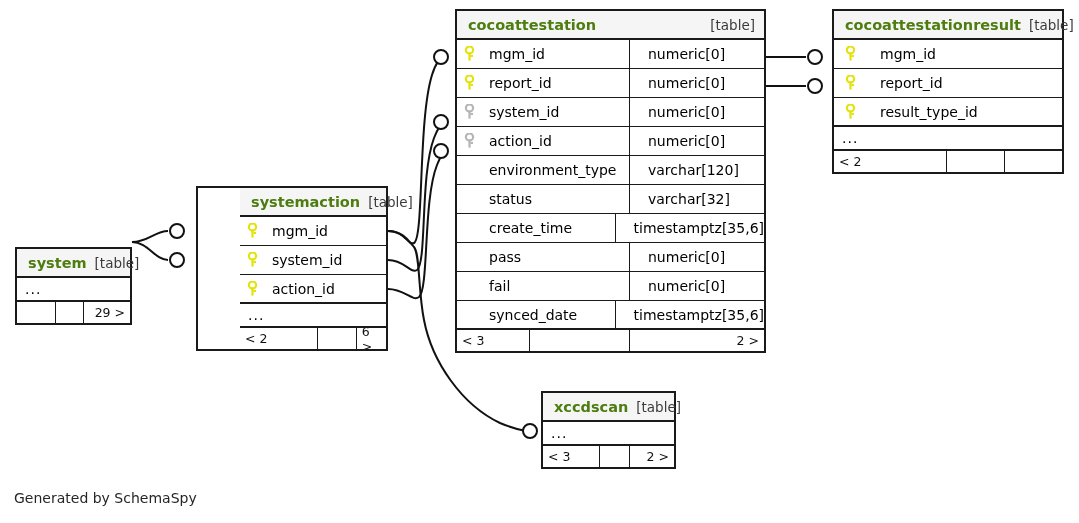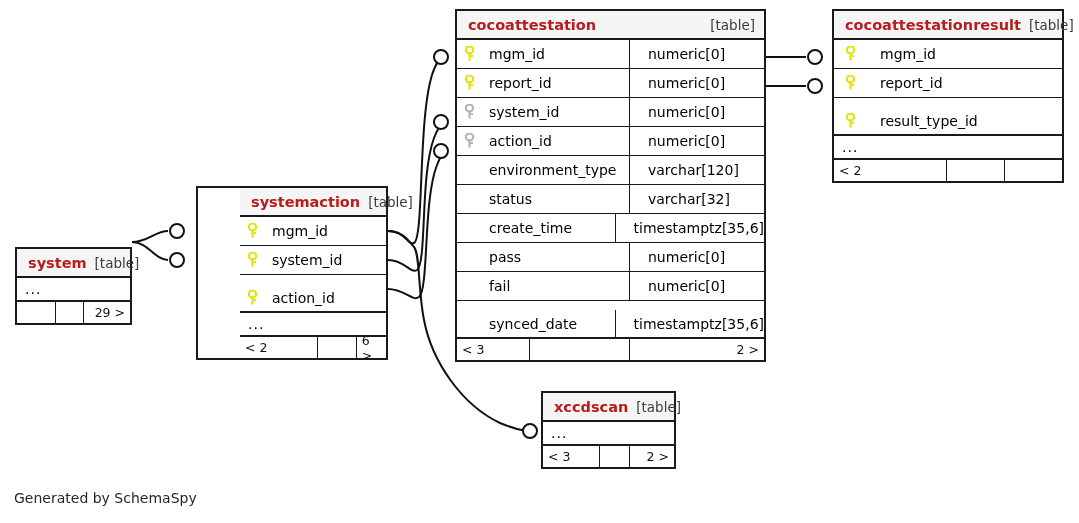--- a/index.html
+++ b/index.html
@@ -44,38 +44,38 @@
     height: 29px;
     display: flex;
     align-items: center;
     justify-content: space-between;
     padding: 0 9px 0 11px;
     box-sizing: border-box;
   }
   .hdr .tname {
     font-weight: bold;
     font-size: 14.5px;
-    color: #b91c1c;
+    color: #4d7c0f;
     white-space: nowrap;
   }
   .hdr .ttag {
     font-size: 13.5px;
     color: #3a3a3a;
     white-space: nowrap;
     padding-left: 8px;
   }
 
   .row {
     display: flex;
     height: 29px;
     border-bottom: 1px solid #1a1a1a;
     box-sizing: border-box;
     align-items: stretch;
   }
-  .row.last { border-bottom: 2px solid #1a1a1a; margin-top: 9px; }
+  .row.last { border-bottom: 2px solid #1a1a1a; }
   .row .cname {
     display: flex;
     align-items: center;
     font-size: 14px;
     color: #000;
     padding-left: 8px;
     box-sizing: border-box;
     white-space: nowrap;
     overflow: hidden;
   }

